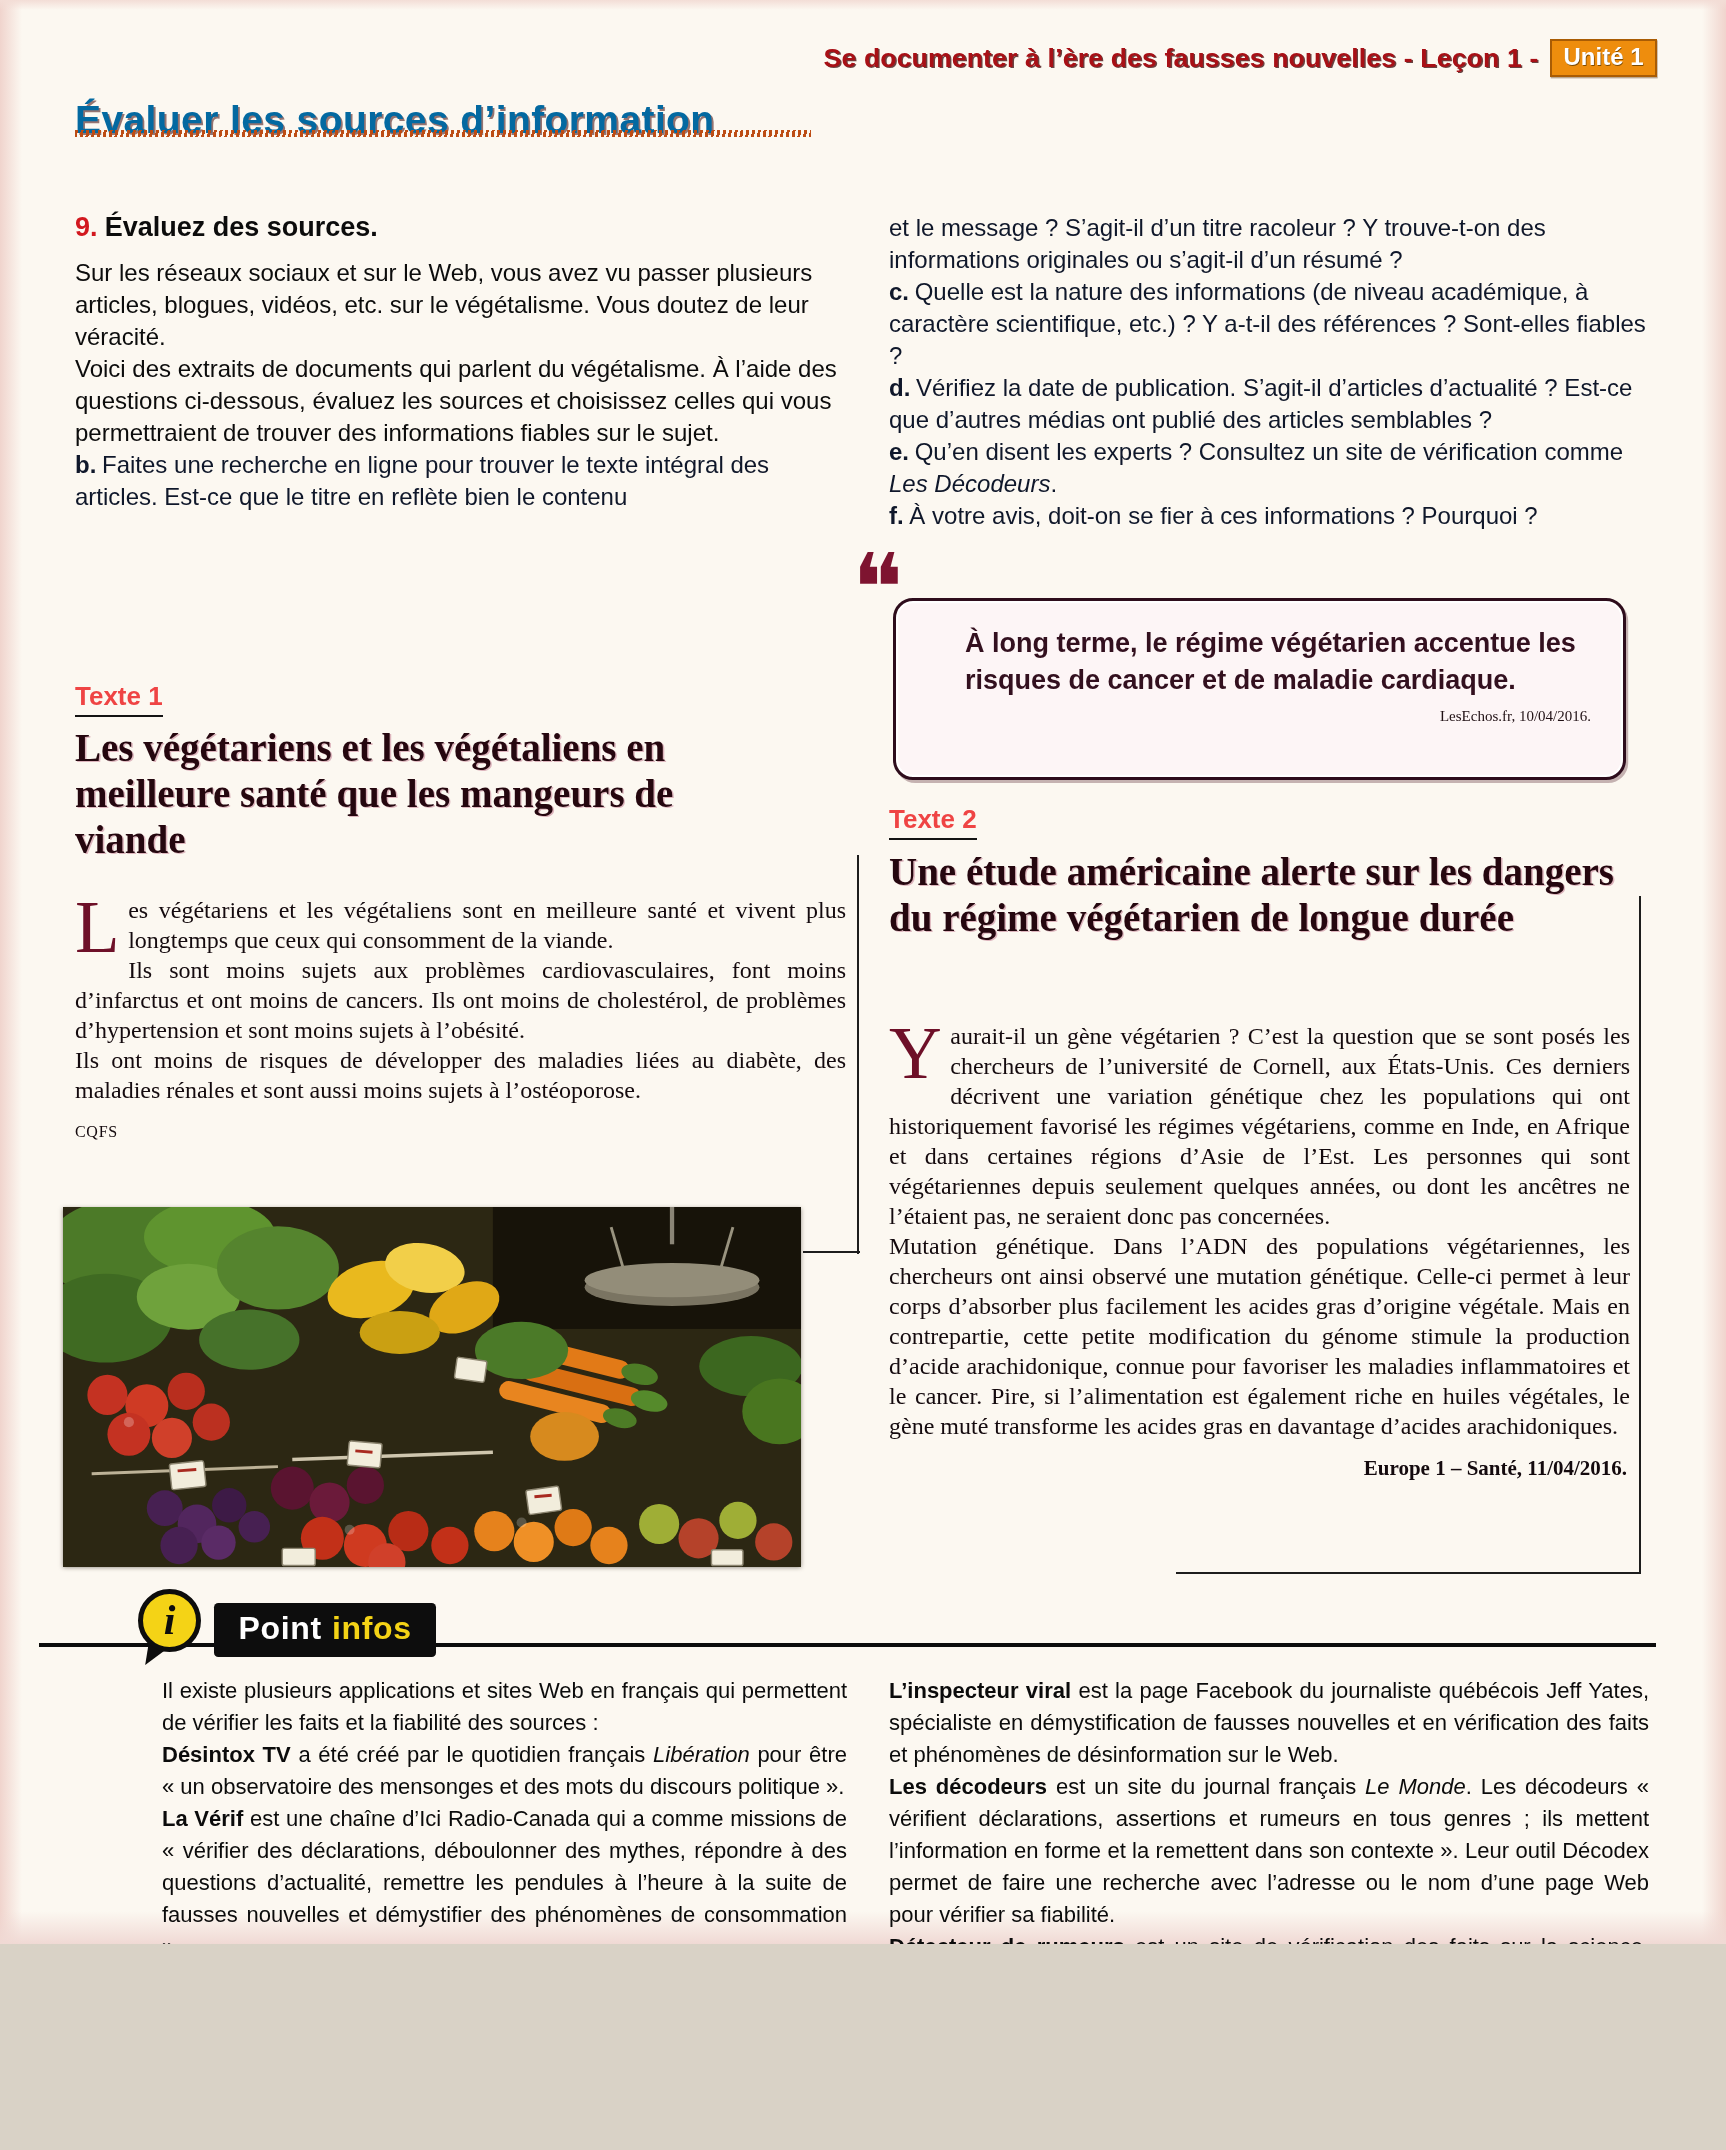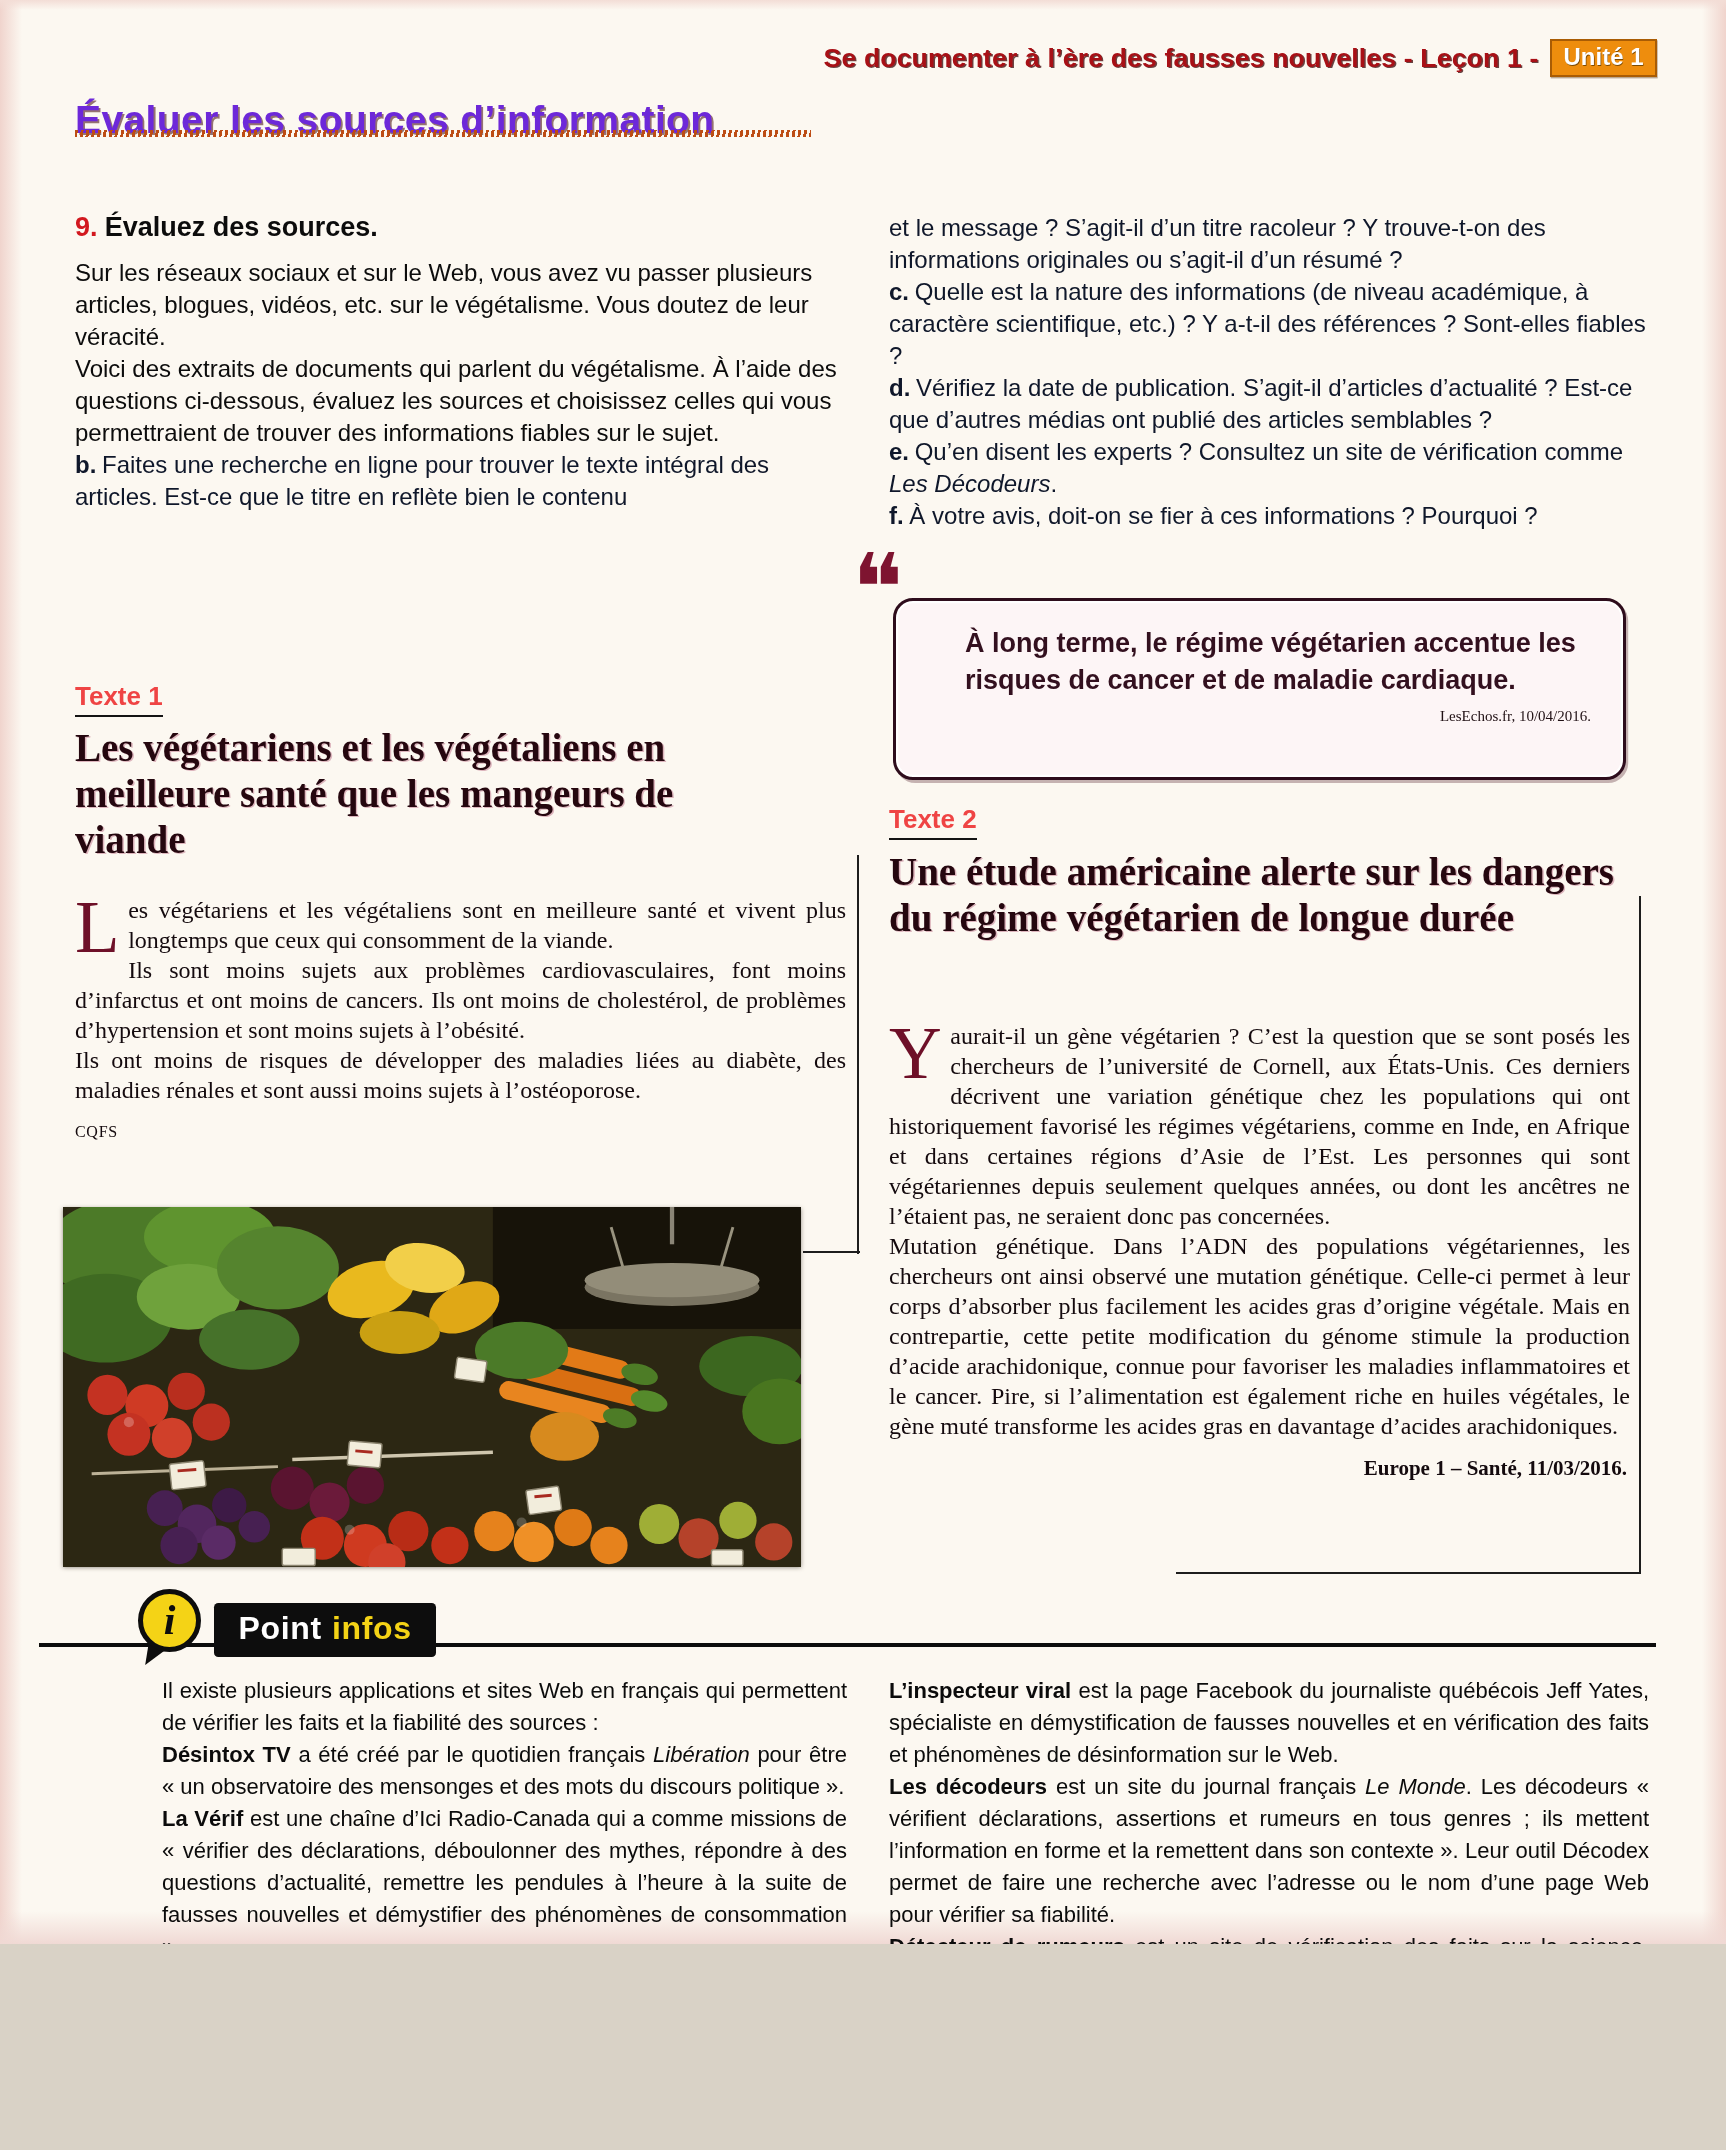--- a/index.html
+++ b/index.html
@@ -15,21 +15,21 @@
   .edge-right  { right:0; top:0; width:24.4px; height:2151px; background:linear-gradient(270deg,#f0d4cd,rgba(240,212,205,0)); }
   .edge-top    { left:0; top:0; width:100%; height:10px; background:linear-gradient(180deg,#f3ddd6,rgba(243,221,214,0)); }
   .edge-bottom { left:0; bottom:0; width:100%; height:33px; background:linear-gradient(0deg,#f0d9d4,rgba(240,217,212,0)); }
 
   
   .header-row { position:absolute; top:39px; right:69px; display:flex; align-items:center; gap:11.5px; }
   .lesson-title { font-size:26.5px; font-weight:bold; color:#a81016; text-shadow:1.4px 1.4px 0 rgba(56,5,5,.75); letter-spacing:0.2px; }
   .unit-badge { background:#ee8d0d; border:2.2px solid #a95c04; color:#ffffff; font-weight:bold; font-size:24px;
     padding:2.2px 11.5px 4.3px; text-shadow:0.7px 0.7px 0 #7c4a02; box-shadow:0.7px 1.4px 0 rgba(90,45,0,.4); }
 
-  .main-heading { position:absolute; left:75px; top:72px; font-size:39px; font-weight:bold; color:#6d28d9;
+  .main-heading { position:absolute; left:75px; top:72px; font-size:39px; font-weight:bold; color:#0369a1;
     text-shadow:1.8px 1.8px 0 rgba(64,6,6,.55); letter-spacing:0.4px; }
   .heading-underline { position:absolute; left:75px; top:130px; width:736px; height:6.5px;
     background:repeating-linear-gradient(100deg,#bd4d15 0 2.9px, rgba(0,0,0,0) 2.9px 5.7px); }
 
   
   .col-left-top  { position:absolute; left:75px; top:212px; width:769px; }
   .col-right-top { position:absolute; left:889px; top:212px; width:774px; }
   .activity-title { font-size:27px; font-weight:bold; margin:0 0 14.3px 0; color:#0c0c0c; }
   .activity-num { color:#d2181f; margin-right:7.2px; }
   .sans-p { font-size:24px; line-height:32px; margin:0; color:#0c0c0c; }
@@ -244,21 +244,21 @@
     </svg>
   </div>
 
   <div class="texte-label" id="texte2-label">Texte 2</div>
   <h2 class="article-title" id="t2-title">Une étude américaine alerte sur les dangers du régime végétarien de longue durée</h2>
   <div class="serif-body" id="t2-body">
     <p>
       <span class="dropcap">Y</span><span>aurait-il un gène végétarien ? C’est la question que se sont posés les chercheurs de l’université de Cornell, aux États-Unis. Ces derniers décrivent une variation génétique chez les populations qui ont historiquement favorisé les régimes végétariens, comme en Inde, en Afrique et dans certaines régions d’Asie de l’Est. Les personnes qui sont végétariennes depuis seulement quelques années, ou dont les ancêtres ne l’étaient pas, ne seraient donc pas concernées.</span>
     </p>
     <p>Mutation génétique. Dans l’ADN des populations végétariennes, les chercheurs ont ainsi observé une mutation génétique. Celle-ci permet à leur corps d’absorber plus facilement les acides gras d’origine végétale. Mais en contrepartie, cette petite modification du génome stimule la production d’acide arachidonique, connue pour favoriser les maladies inflammatoires et le cancer. Pire, si l’alimentation est également riche en huiles végétales, le gène muté transforme les acides gras en davantage d’acides arachidoniques.</p>
-    <p class="t2-source">Europe 1 – Santé, 11/03/2016.</p>
+    <p class="t2-source">Europe 1 – Santé, 11/04/2016.</p>
   </div>
   <div class="rule" id="t2-vline"></div>
   <div class="rule" id="t2-hline"></div>
 
   <div class="rule" id="pi-line"></div>
   <div class="pi-icon">
     <div class="pi-tail"></div>
     <div class="pi-bubble">
       <span>i</span>
     </div>

